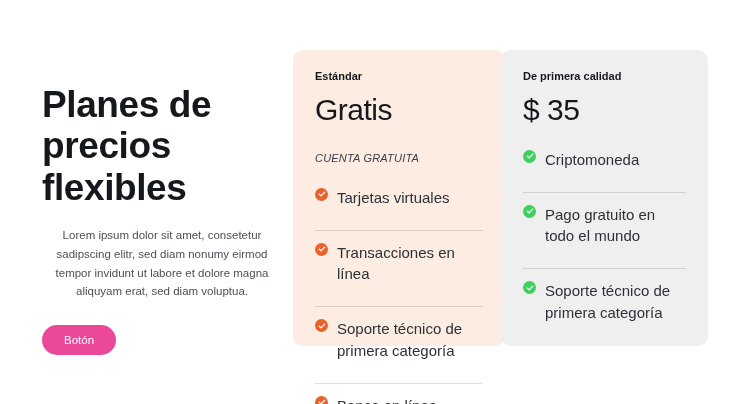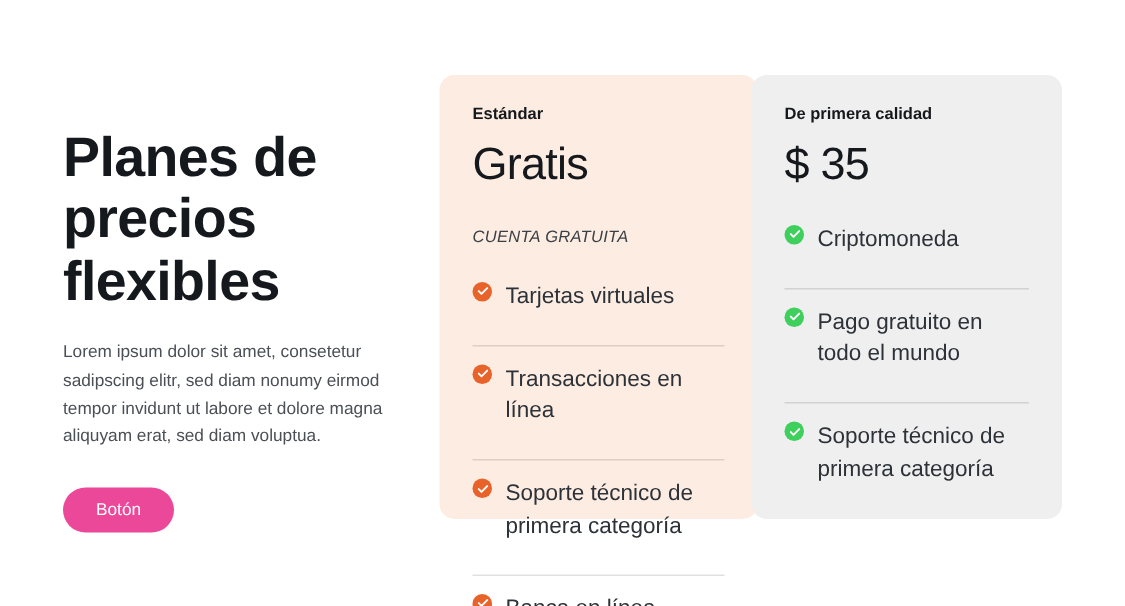--- a/index.html
+++ b/index.html
@@ -30,20 +30,21 @@
     line-height: 1.12;
     font-weight: bold;
     color: #15181c;
     letter-spacing: -0.4px;
   }
   .body-text {
     margin-top: 18px;
     font-size: 11.5px;
     line-height: 1.62;
     color: #4b5056;
+    text-align: center;
   }
   .btn {
     margin-top: 24px;
     display: inline-block;
     background: #ec4899;
     color: #ffffff;
     font-size: 11.5px;
     border: none;
     border-radius: 18px;
     padding: 9px 22px;

